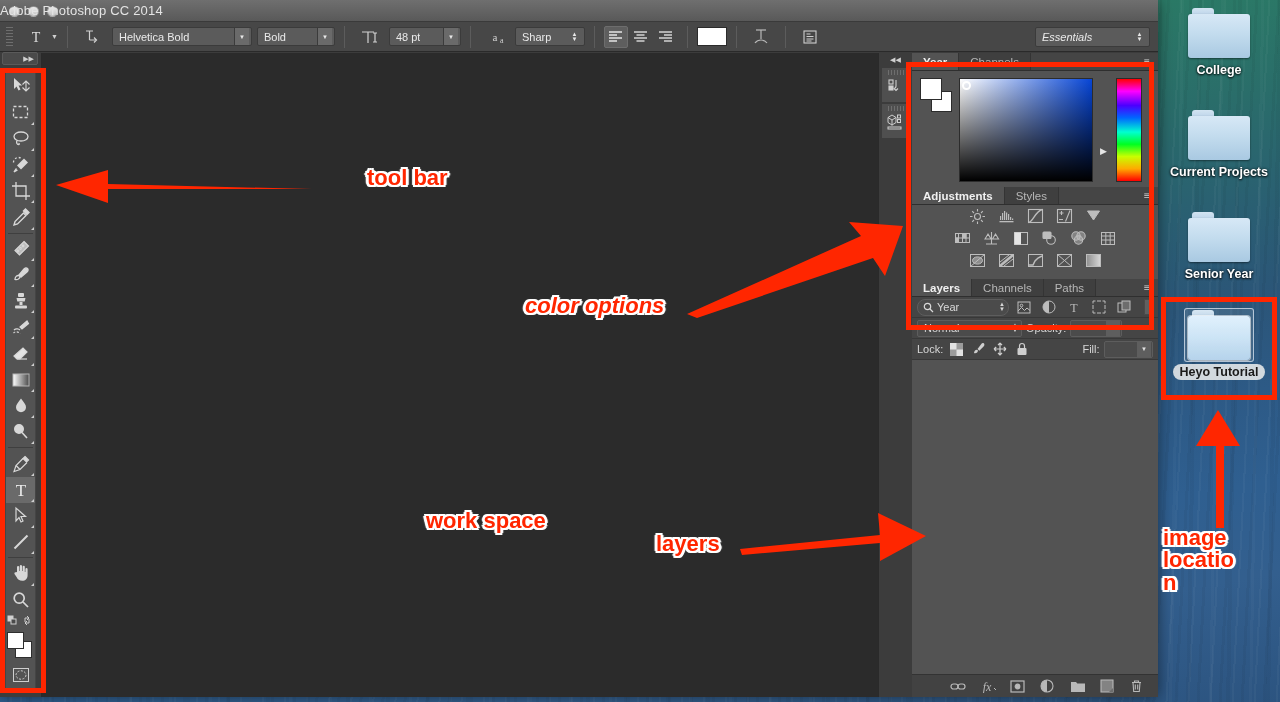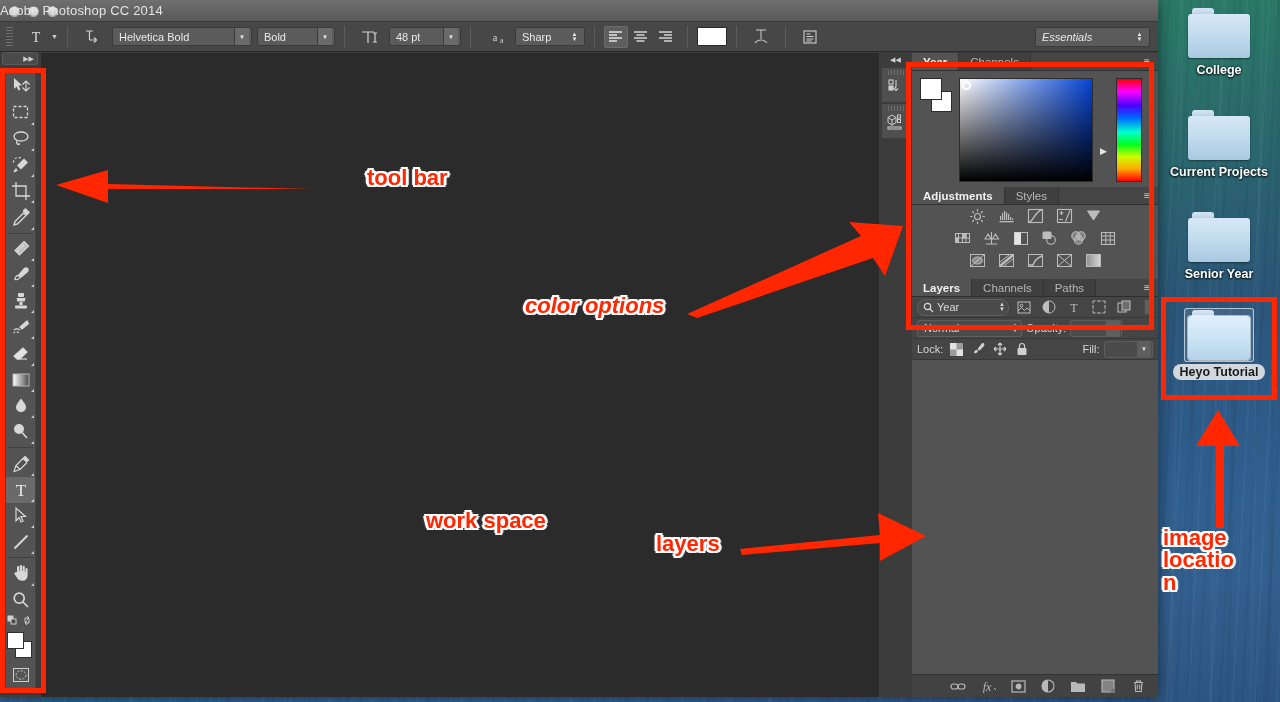--- a/index.html
+++ b/index.html
@@ -272,21 +272,21 @@
     display:flex; align-items:center; justify-content:flex-end; padding-right:1px;
   }
   .num-box .b{ width:14px; height:15px; background:#5e5e5e; display:flex; align-items:center; justify-content:center; font-size:6px; color:#e0e0e0; }
   .lock-ic{ width:19px; height:18px; display:flex; align-items:center; justify-content:center; color:#c6c6c6; }
   #layer-list{ flex:1; background:#535353; }
   #layer-bottom{
     height:23px; background:#424242; border-top:1px solid #333;
     display:flex; align-items:center; justify-content:center; gap:13px;
     padding-left:26px;
   }
-  .lb-ic{ width:17px; height:17px; display:flex; align-items:center; justify-content:center; color:#e5e5e5; }
+  .lb-ic{ width:17px; height:17px; display:flex; align-items:center; color:#e5e5e5; }
 
   
   .ann-box{ position:absolute; border:5px solid #ff2600; z-index:40; pointer-events:none; }
   .ann-text{
     position:absolute; z-index:45;
     font-size:22px; font-weight:bold; color:#ff2600; line-height:1.06;
     -webkit-text-stroke:0px;
     text-shadow:
       -2px -2px 0 #fff, 2px -2px 0 #fff, -2px 2px 0 #fff, 2px 2px 0 #fff,
       -2px 0 0 #fff, 2px 0 0 #fff, 0 -2px 0 #fff, 0 2px 0 #fff,

